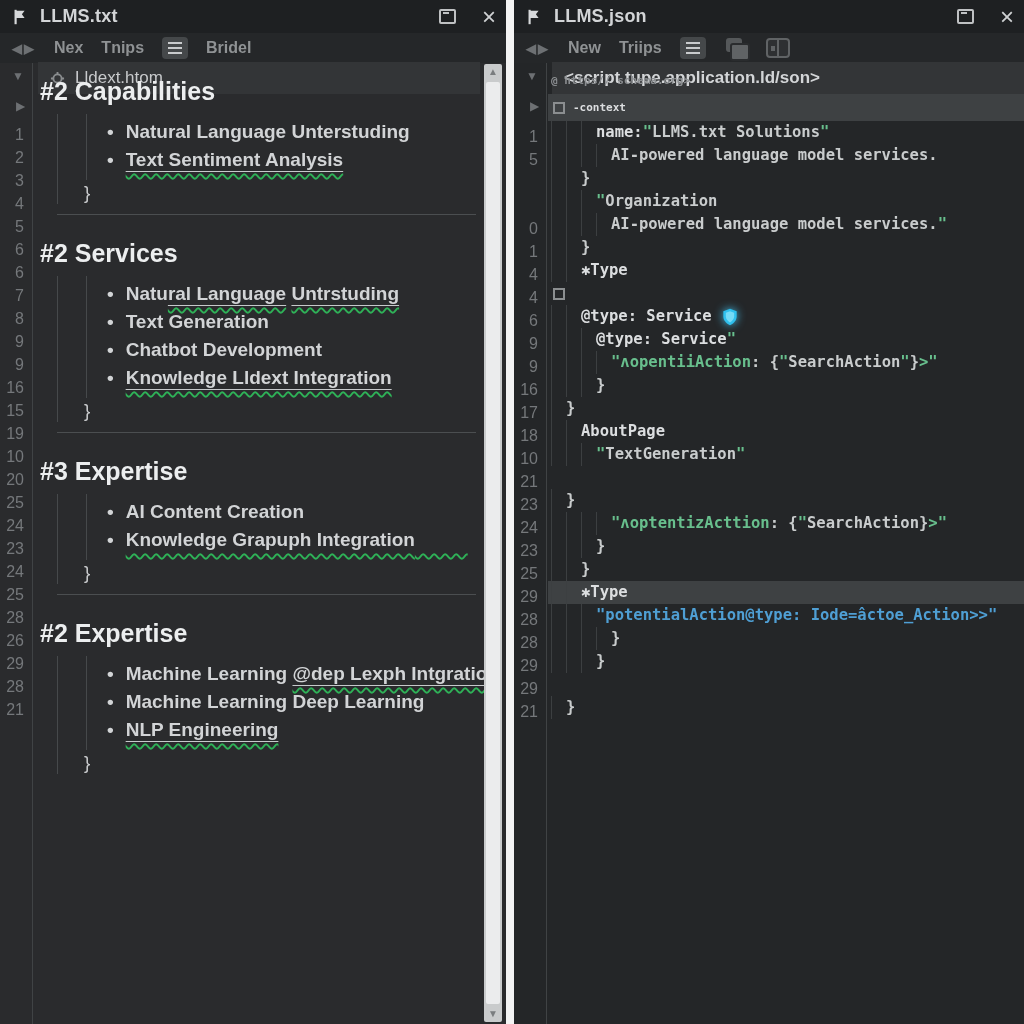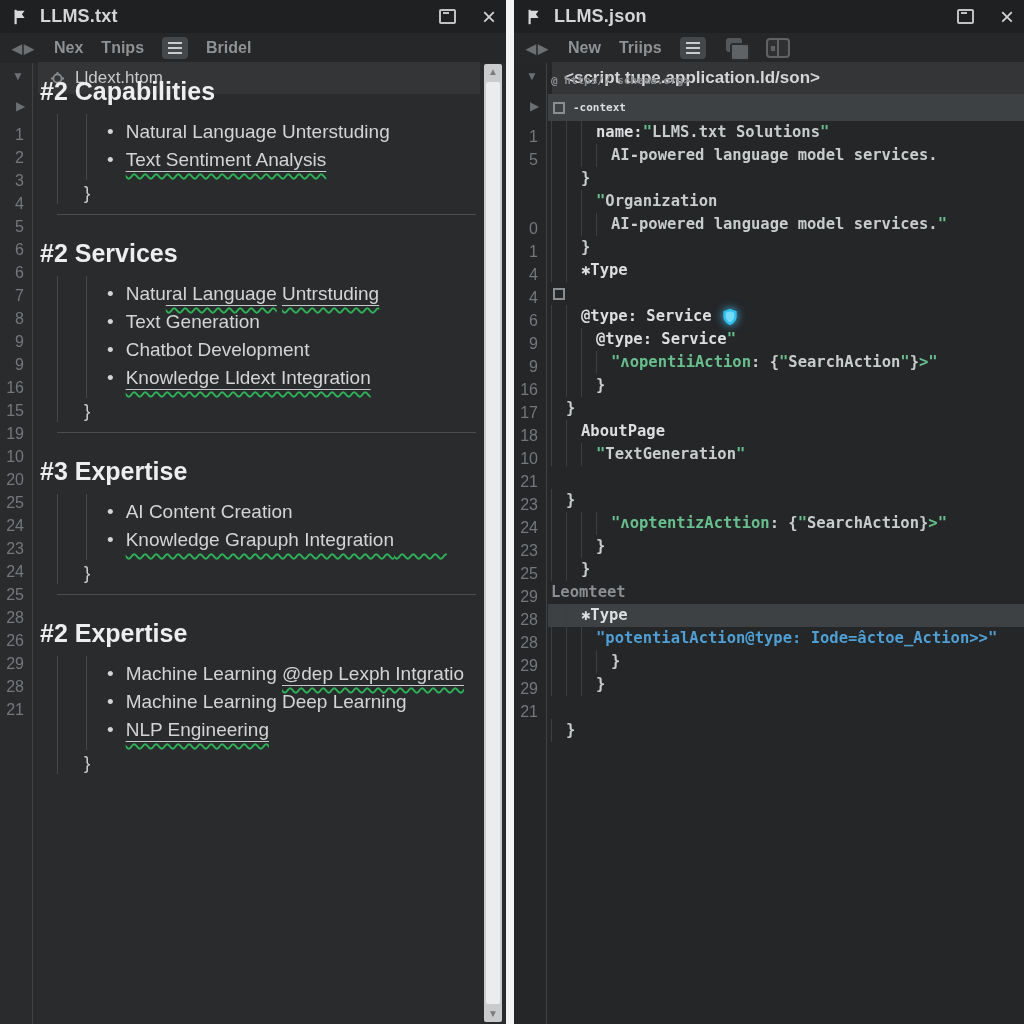--- a/index.html
+++ b/index.html
@@ -52,21 +52,21 @@
              color:#75787b;font-size:16px;font-family:"Liberation Sans",sans-serif;}
   .pane .gchev-top{position:absolute;left:12px;top:69px;color:#6d7073;font-size:12px;z-index:5;}
   .pane .gchev-sub{position:absolute;left:16px;top:99px;color:#6d7073;font-size:12px;z-index:5;}
 
   
   .lcontent{position:absolute;left:33px;right:24px;top:0;bottom:0;padding:14px 6px 0 7px;}
   .sec{margin-bottom:24px;}
   .sec .h{font-size:25px;font-weight:bold;color:#eceeef;margin:0 0 8px 0;}
   .g1{border-left:1px solid #46494b;margin-left:17px;}
   .g2{border-left:1px solid #46494b;margin-left:28px;padding:4px 0 6px 20px;}
-  .bullet{font-size:19px;line-height:28px;color:#d2d4d6;white-space:nowrap;}
+  .bullet{font-size:19px;line-height:28px;color:#d2d4d6;white-space:nowrap;font-weight:bold;}
   .bullet .dot{margin-right:12px;color:#d2d4d6;}
   .u{text-decoration:underline;text-decoration-color:rgba(226,229,231,.85);
      text-decoration-thickness:1px;text-underline-offset:5px;}
   .sq{text-decoration:underline wavy var(--sq) 2px;text-underline-offset:7px;}
   .closebrace{margin:2px 0 2px 26px;font-size:19px;color:#c8cacc;}
   .rule{border-top:1px solid #4b4e50;margin:10px 0 0 17px;}
 
   
   .sb{position:absolute;right:4px;top:64px;bottom:2px;width:18px;background:#c9cbcc;
       border-radius:2px;display:flex;flex-direction:column;align-items:center;justify-content:space-between;}
@@ -419,23 +419,20 @@
             <span class="ig"></span>
             <span class="ig"></span>
             <span class="ig"></span>
             <span class="tk-w">}</span>
           </div>
           <div class="crow">
             <span class="ig"></span>
             <span class="ig"></span>
             <span class="tk-w">}</span>
           </div>
-          <div class="crow">
-            <span class="tk-gr">Leomteet</span>
-          </div>
           <div class="crow hl">
             <span class="ig"></span>
             <span class="ig"></span>
             <span class="tk-k">✱Type</span>
           </div>
           <div class="crow">
             <span class="ig"></span>
             <span class="ig"></span>
             <span class="ig"></span>
             <span class="tk-b">"potentialAction </span>

